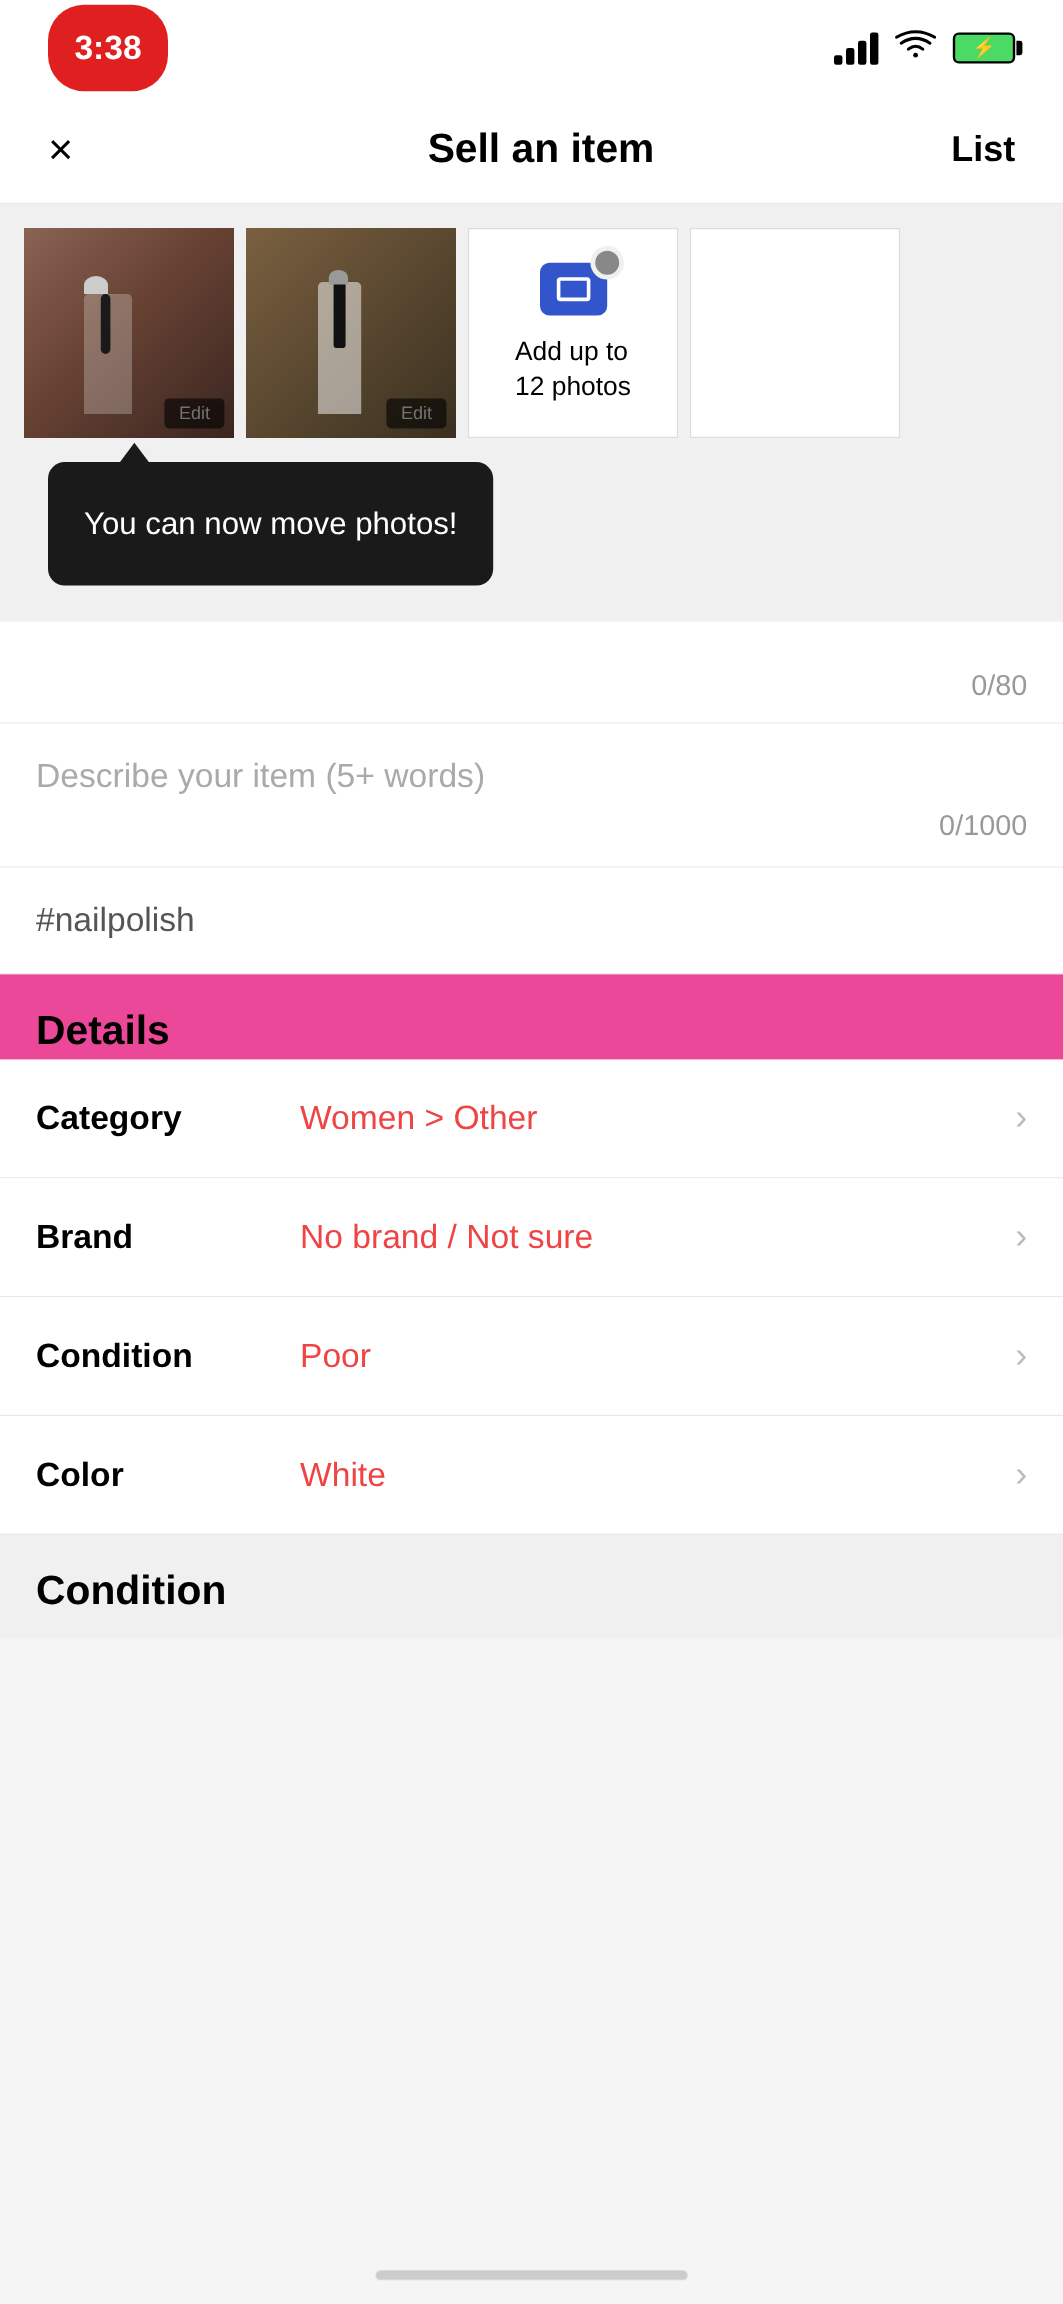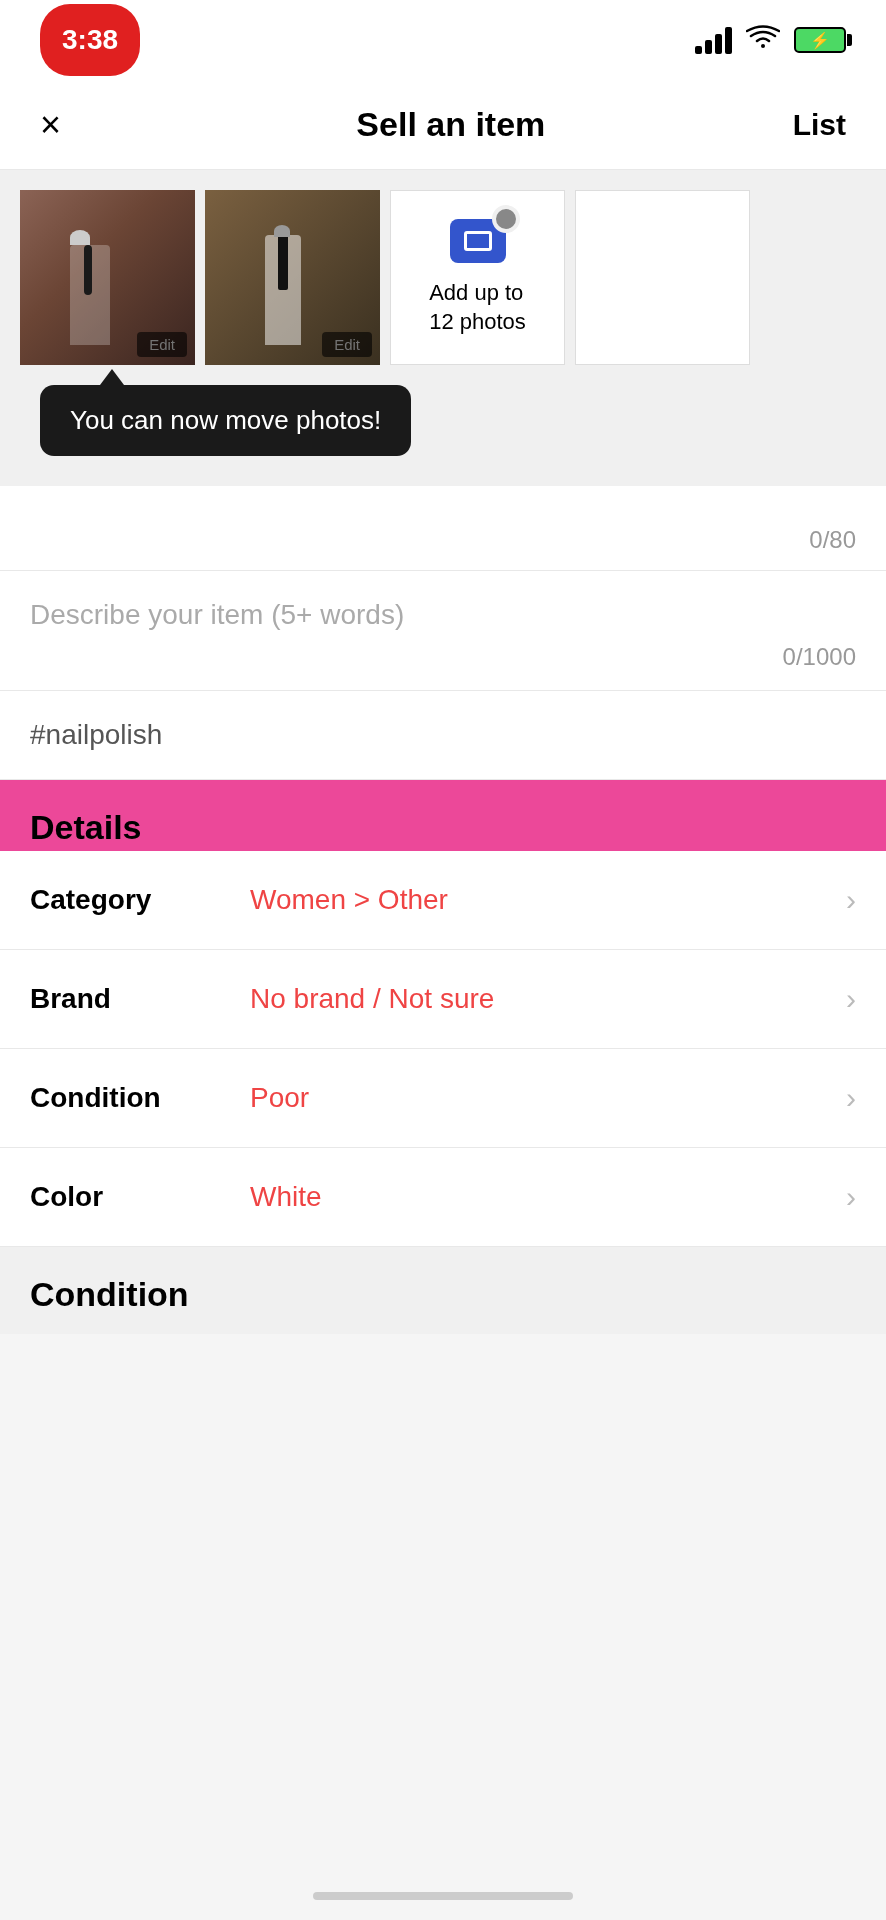--- a/index.html
+++ b/index.html
@@ -208,21 +208,21 @@
       position: relative;
       background: #f0f0f0;
       padding: 0 20px 30px 20px;
     }
 
     .tooltip-bubble {
       background: #1a1a1a;
       color: #fff;
       font-size: 26px;
       font-weight: 500;
-      padding: 20px 30px;
+      padding: 36px 30px;
       border-radius: 14px;
       display: inline-block;
       position: relative;
       margin-left: 20px;
     }
 
     .tooltip-bubble::after {
       content: '';
       position: absolute;
       top: -16px;

